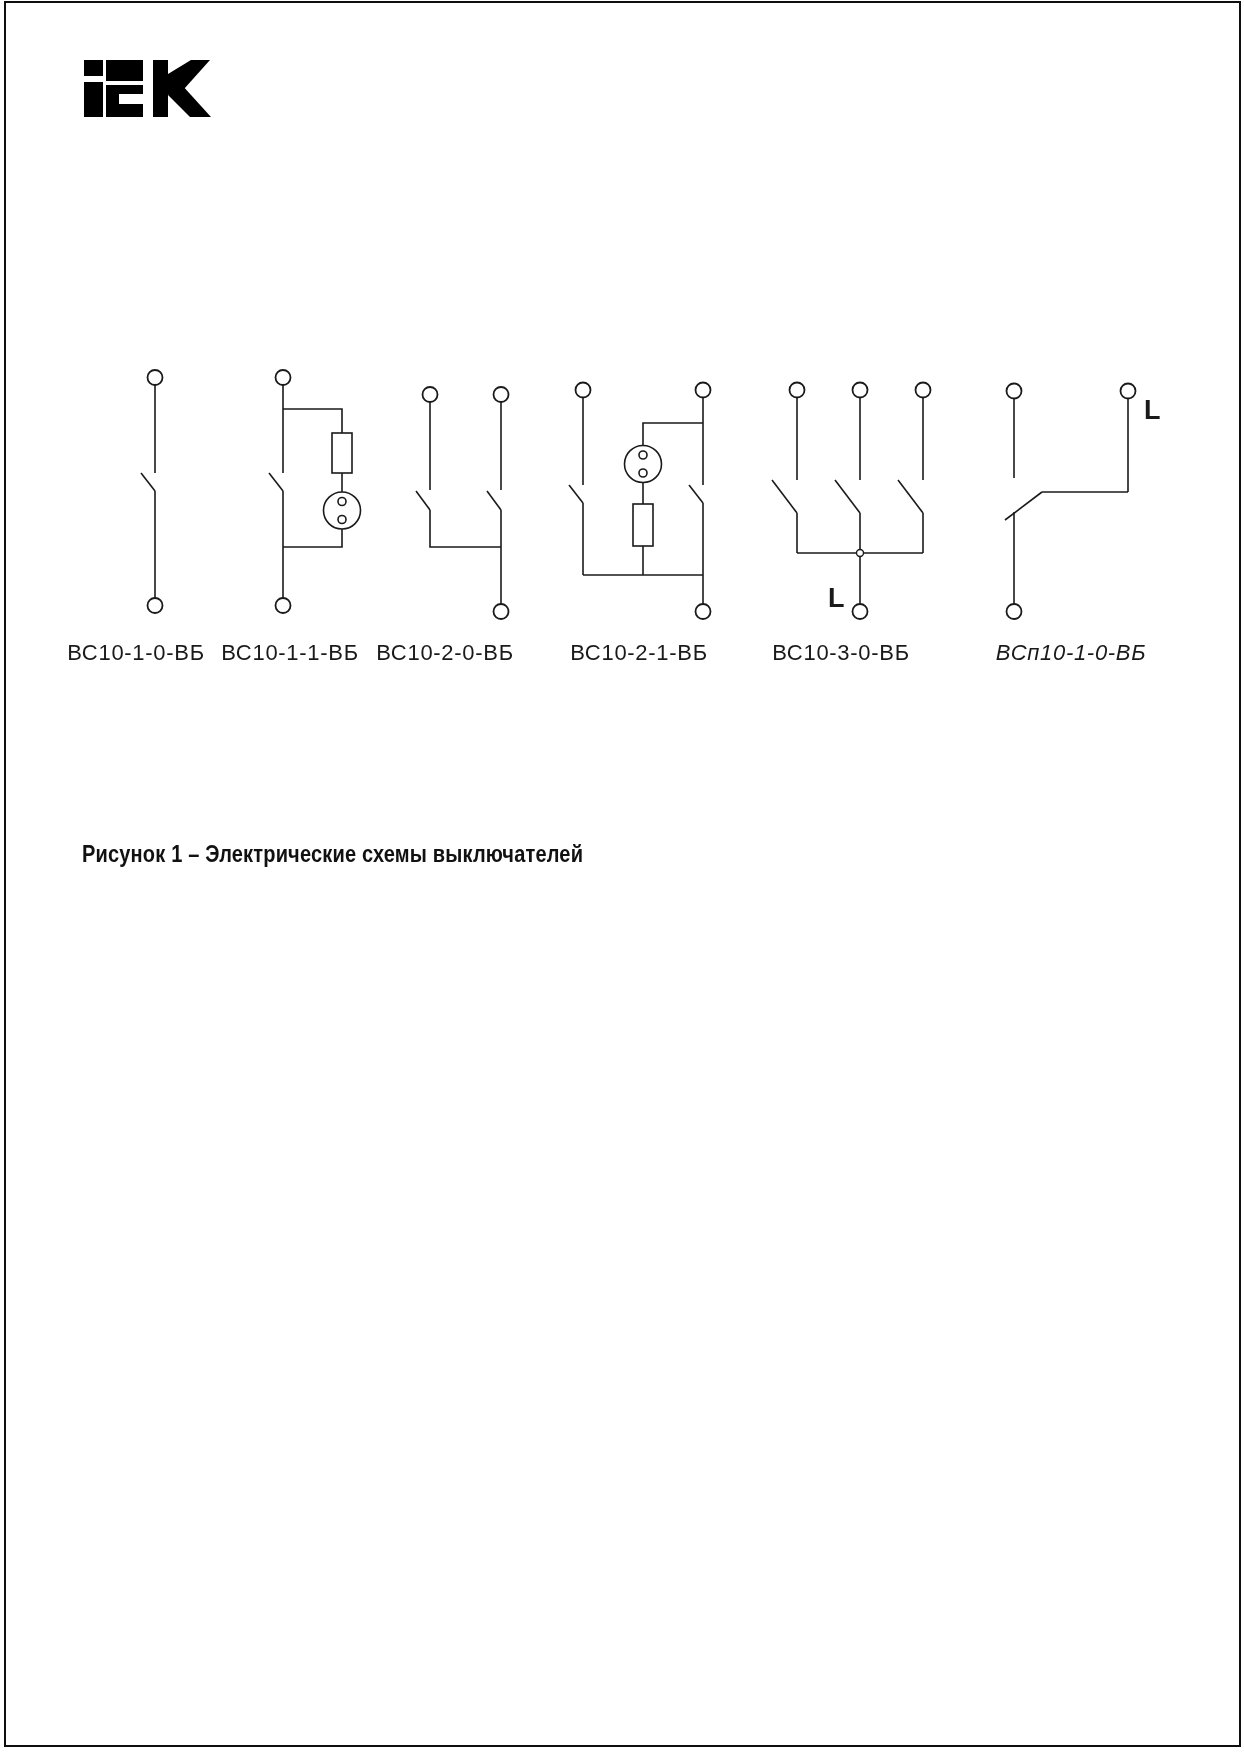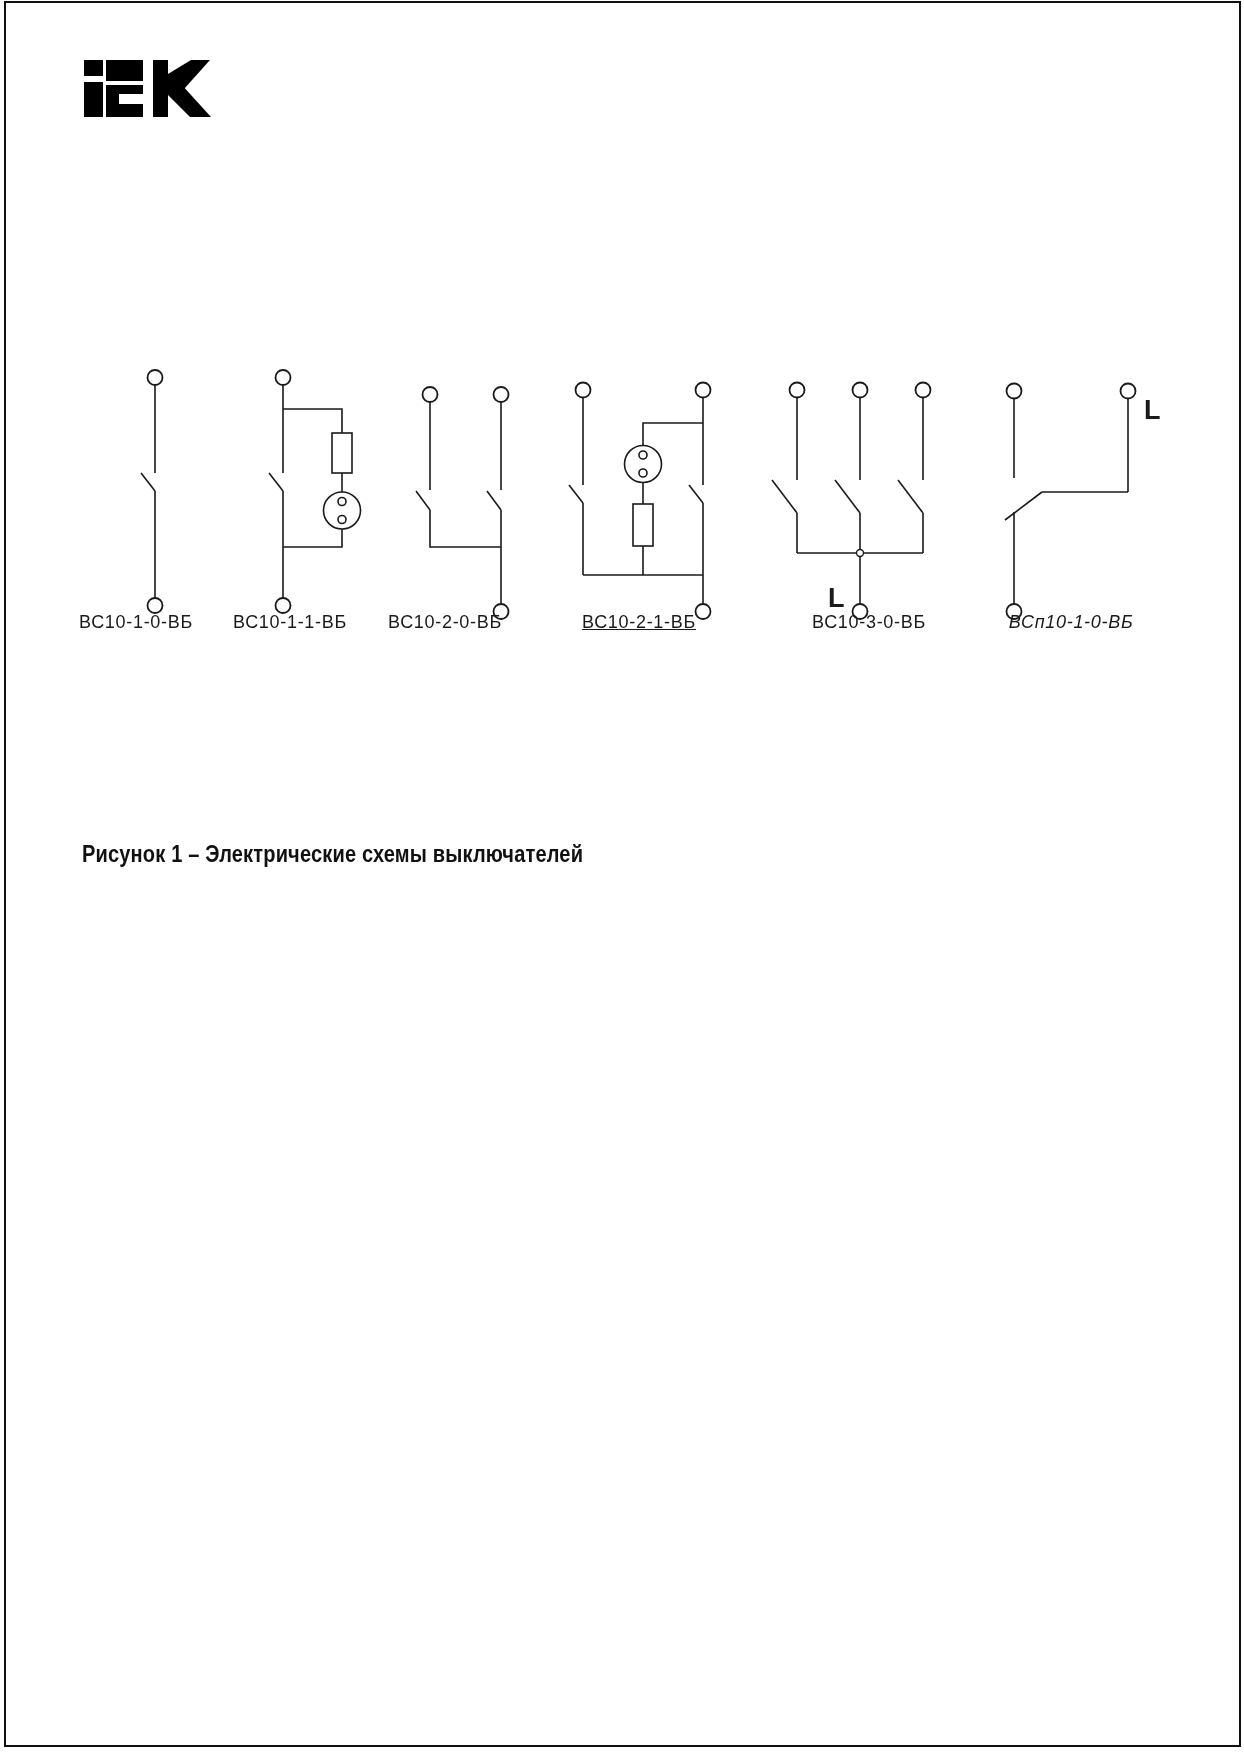--- a/index.html
+++ b/index.html
@@ -15,23 +15,23 @@
     position:absolute;
     left:4px;top:1px;right:3px;bottom:5px;
     border:2px solid #0f0f0f;
     pointer-events:none;
   }
   .diagram-svg{
     position:absolute;left:0;top:0;
   }
   .diagram-label{
     position:absolute;
-    top:612px;
+    top:640px;
     transform:translateX(-50%);
-    font-size:18px;
+    font-size:22px;
     letter-spacing:0.7px;
     color:#1a1a1a;
     white-space:nowrap;
   }
   .line-label{
     position:absolute;
     font-size:27px;
     font-weight:700;
     line-height:1;
     color:#1a1a1a;
@@ -166,19 +166,19 @@
       <circle class="terminal" cx="1014" cy="611.5" r="7.5"></circle>
     </g>
   </svg>
 
   <span class="line-label l5">L</span>
   <span class="line-label l6">L</span>
 
   <div class="diagram-label" style="left:136px;">ВС10-1-0-ВБ</div>
   <div class="diagram-label" style="left:290px;">ВС10-1-1-ВБ</div>
   <div class="diagram-label" style="left:445px;text-align:center;">ВС10-2-0-ВБ</div>
-  <div class="diagram-label" style="left:639px;text-decoration:underline;">ВС10-2-1-ВБ</div>
-  <div class="diagram-label" style="left:841px;margin-left:28px;">ВС10-3-0-ВБ</div>
+  <div class="diagram-label" style="left:639px;">ВС10-2-1-ВБ</div>
+  <div class="diagram-label" style="left:841px;">ВС10-3-0-ВБ</div>
   <div class="diagram-label" style="left:1071px;font-style:italic;">ВСп10-1-0-ВБ</div>
 
   <div class="figure-caption">Рисунок 1 – Электрические схемы выключателей</div>
 
 </div>
 
 </body></html>

